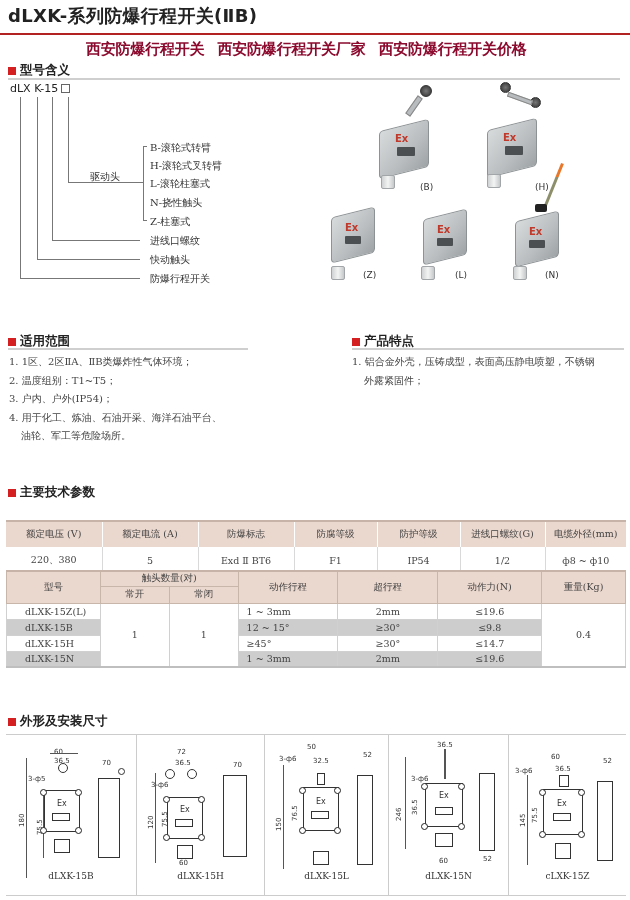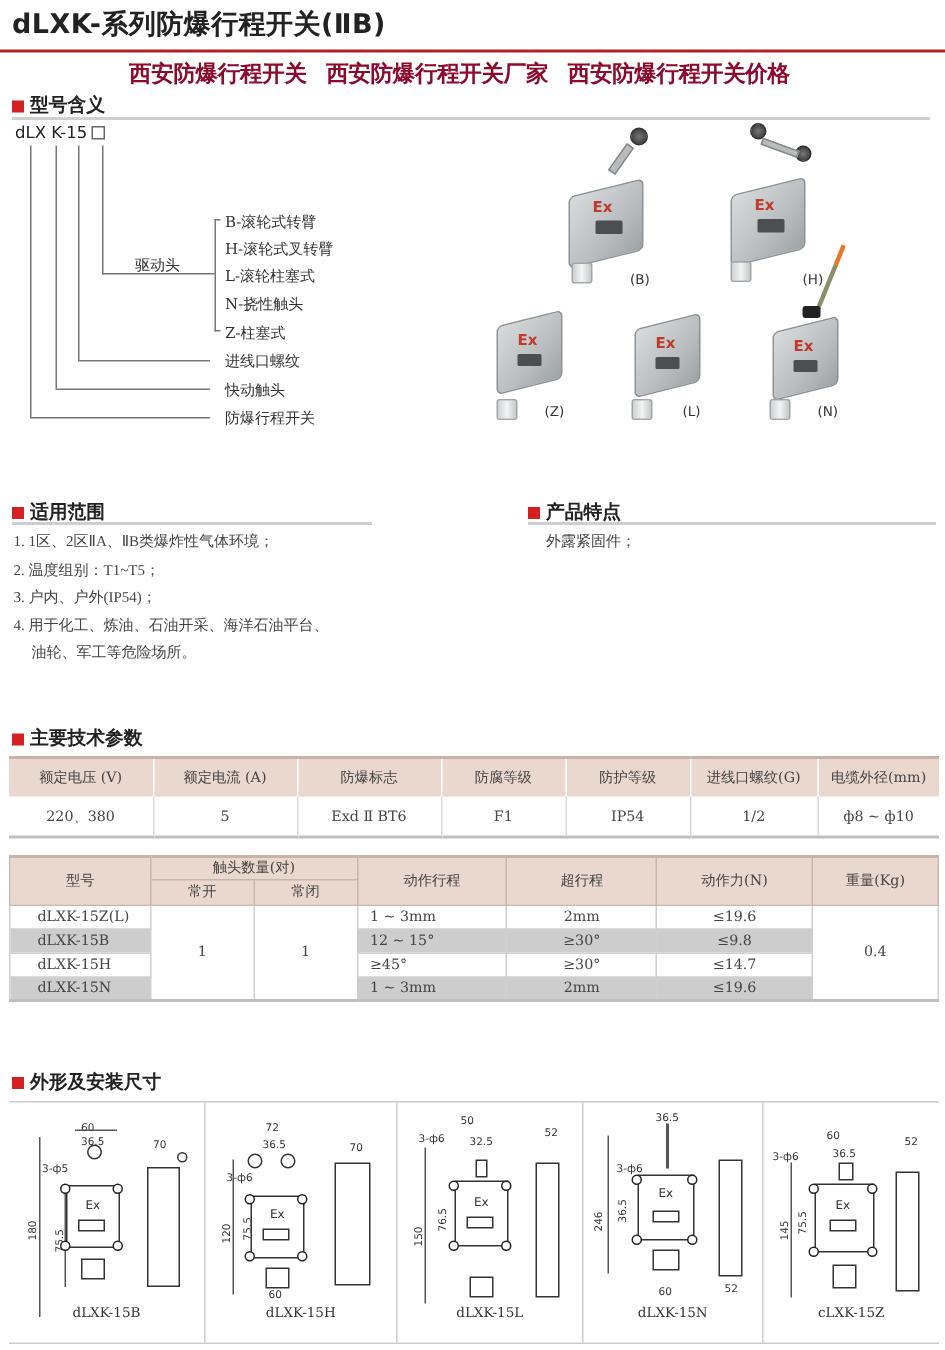--- a/index.html
+++ b/index.html
@@ -32,21 +32,21 @@
   .sw-arm { position: absolute; background: #b9bcbe; border: 1px solid #888; }
   .cap { position: absolute; font-size: 9px; color: #333; }
 
   
   .list { position: absolute; font-size: 10px; color: #444; font-family: "DejaVu Serif", serif; line-height: 18.5px; }
   .list .row { white-space: nowrap; }
   .list .indent { padding-left: 12px; }
 
   
   table { border-collapse: collapse; position: absolute; font-family: "DejaVu Serif", serif; color: #444; }
-  .t1 { left: 6px; top: 504px; width: 620px; font-size: 9.5px; }
+  .t1 { left: 6px; top: 520px; width: 620px; font-size: 9.5px; }
   .t1 th { background: #ead7cd; font-weight: normal; height: 26px; border-right: 1px solid #fff; border-top: 2px solid #c7b3a8; }
   .t1 td { height: 27px; text-align: center; border-right: 1px solid #d9d9d9; border-bottom: 2px solid #bfbfbf; }
   .t1 th:last-child, .t1 td:last-child { border-right: none; }
 
   .t2 { left: 6px; top: 570px; width: 620px; font-size: 9.5px; }
   .t2 th { background: #ead7cd; font-weight: normal; border: 1px solid #c9b6ab; border-top: 2px solid #c7b3a8; }
   .t2 th.sub { height: 17px; border-top: 1px solid #c9b6ab; }
   .t2 td { height: 16px; border: 1px solid #d0d0d0; }
   .t2 .m { text-align: left; padding-left: 18px; }
   .t2 .c { text-align: center; }
@@ -153,34 +153,35 @@
   <div class="sw-plate" style="left:24px; top:80px; width:16px; height:8px;"></div>
   <div class="sw-gland" style="left:8px; top:106px; width:14px; height:14px;"></div>
   <div class="cap" style="left:40px; top:110px;">(N)</div>
 </div>
 
 <div class="sec-head" style="left:8px; top:333px;">
   <span class="sq"></span>
   <span>适用范围</span>
 </div>
 <div class="sec-rule" style="left:8px; top:348px; width:240px;"></div>
-<div class="list" style="left:9px; top:353px;font-family:Liberation Serif, serif;">
+<div class="list" style="left:9px; top:353px;">
   <div class="row">1. 1区、2区ⅡA、ⅡB类爆炸性气体环境；</div>
   <div class="row">2. 温度组别：T1~T5；</div>
   <div class="row">3. 户内、户外(IP54)；</div>
   <div class="row">4. 用于化工、炼油、石油开采、海洋石油平台、</div>
   <div class="row indent">油轮、军工等危险场所。</div>
 </div>
 
 <div class="sec-head" style="left:352px; top:333px;">
   <span class="sq"></span>
   <span>产品特点</span>
 </div>
 <div class="sec-rule" style="left:352px; top:348px; width:272px;"></div>
 <div class="list" style="left:352px; top:353px;">
+  <div class="row">1. 铝合金外壳，压铸成型，表面高压静电喷塑，不锈钢</div>
   <div class="row indent">外露紧固件；</div>
 </div>
 
 <div class="sec-head" style="left:8px; top:484px;">
   <span class="sq"></span>
   <span>主要技术参数</span>
 </div>
 
 <table class="t1">
   <tbody>

